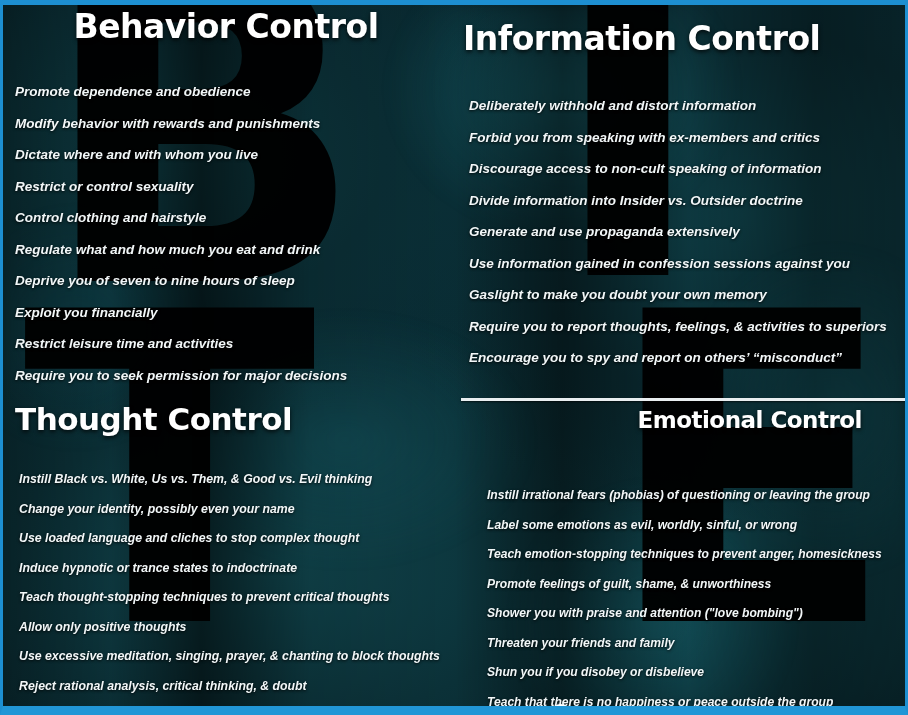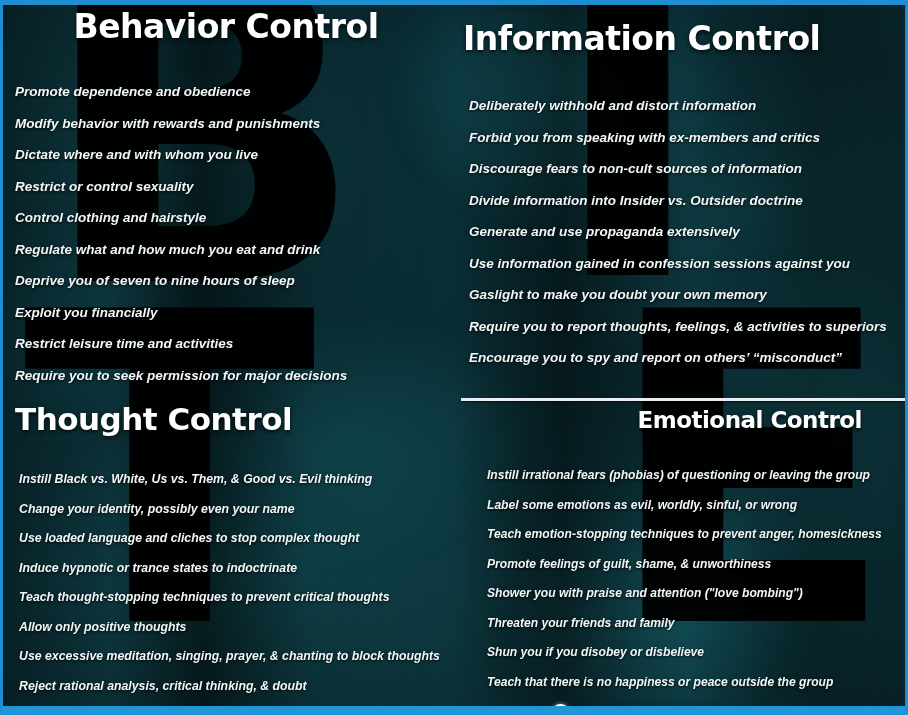--- a/index.html
+++ b/index.html
@@ -128,21 +128,21 @@
 
   .q-behavior ul.list    { margin-top: 38px; font-size: 13.5px; }
   .q-behavior ul.list li { margin-bottom: 16.5px; }
 
   .q-information ul.list    { margin-top: 40px; font-size: 13.5px; padding-left: 6px; }
   .q-information ul.list li { margin-bottom: 16.5px; }
 
   .q-thought ul.list    { margin-top: 35px; font-size: 12.3px; padding-left: 4px; }
   .q-thought ul.list li { margin-bottom: 15.5px; }
 
-  .q-emotional ul.list    { margin-top: 35px; font-size: 12.1px; padding-left: 4px; }
+  .q-emotional ul.list    { margin-top: 55px; font-size: 12.1px; padding-left: 4px; }
   .q-emotional ul.list li { margin-bottom: 15.5px; }
 
   
   .divider-rule {
     position: absolute;
     left: 458px;
     top: 393px;
     width: 447px;
     height: 3px;
     background: #e9eef0;
@@ -194,21 +194,21 @@
         <li>Restrict leisure time and activities</li>
         <li>Require you to seek permission for major decisions</li>
       </ul>
     </section>
 
     <section class="quad q-information">
       <h2 class="heading">Information Control</h2>
       <ul class="list">
         <li>Deliberately withhold and distort information</li>
         <li>Forbid you from speaking with ex-members and critics</li>
-        <li>Discourage fears to non-cult sources of information</li>
+        <li>Discourage access to non-cult speaking of information</li>
         <li>Divide information into Insider vs. Outsider doctrine</li>
         <li>Generate and use propaganda extensively</li>
         <li>Use information gained in confession sessions against you</li>
         <li>Gaslight to make you doubt your own memory</li>
         <li>Require you to report thoughts, feelings, &amp; activities to superiors</li>
         <li>Encourage you to spy and report on others’ “misconduct”</li>
       </ul>
     </section>
 
     <section class="quad q-thought">

